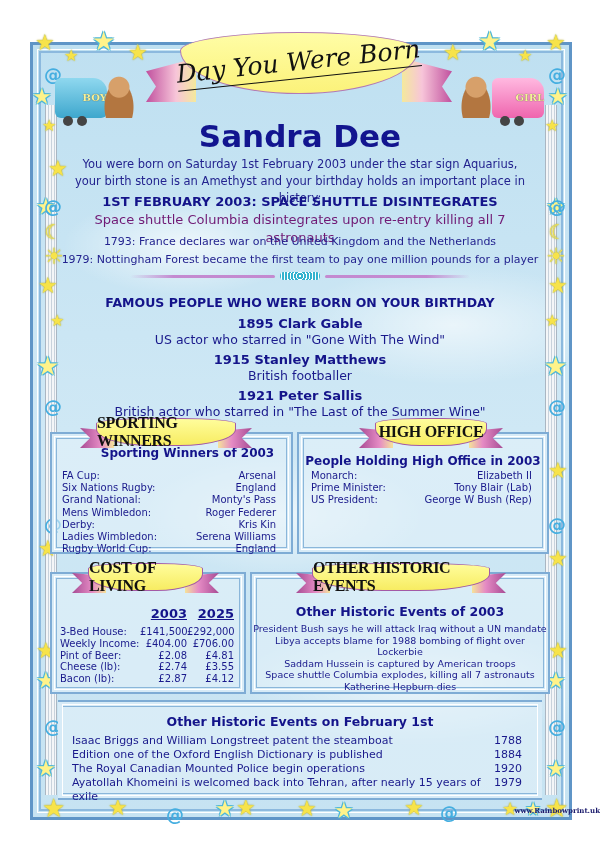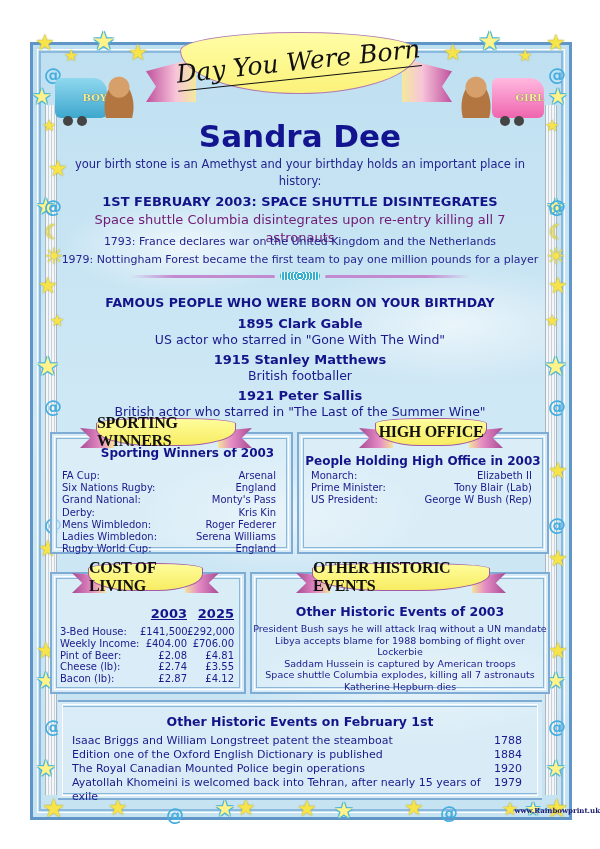--- a/index.html
+++ b/index.html
@@ -206,20 +206,21 @@
   <div class="tail l"></div>
   <div class="tail r"></div>
   <div class="body">
     <span class="title">Day You Were Born</span>
   </div>
 </div>
 
 <div class="center-block name">Sandra Dee</div>
 
 <div class="center-block intro">
+  <div>You were born on Saturday 1st February 2003 under the star sign Aquarius,</div>
   <div>your birth stone is an Amethyst and your birthday holds an important place in history:</div>
 </div>
 
 <div class="center-block headline">
   <div class="h">1ST FEBRUARY 2003: SPACE SHUTTLE DISINTEGRATES</div>
   <div class="s">Space shuttle Columbia disintegrates upon re-entry killing all 7 astronauts</div>
 </div>
 
 <div class="center-block others">
   <div>1793: France declares war on the United Kingdom and the Netherlands</div>
@@ -251,26 +252,26 @@
       </div>
     <div class="row">
         <span>Six Nations Rugby:</span>
         <span>England</span>
       </div>
     <div class="row">
         <span>Grand National:</span>
         <span>Monty's Pass</span>
       </div>
     <div class="row">
+        <span>Mens Wimbledon:</span>
+        <span>Roger Federer</span>
+      </div>
+    <div class="row">
         <span>Derby:</span>
         <span>Kris Kin</span>
-      </div>
-    <div class="row">
-        <span>Mens Wimbledon:</span>
-        <span>Roger Federer</span>
       </div>
     <div class="row">
         <span>Ladies Wimbledon:</span>
         <span>Serena Williams</span>
       </div>
     <div class="row">
         <span>Rugby World Cup:</span>
         <span>England</span>
       </div>
   </div>

